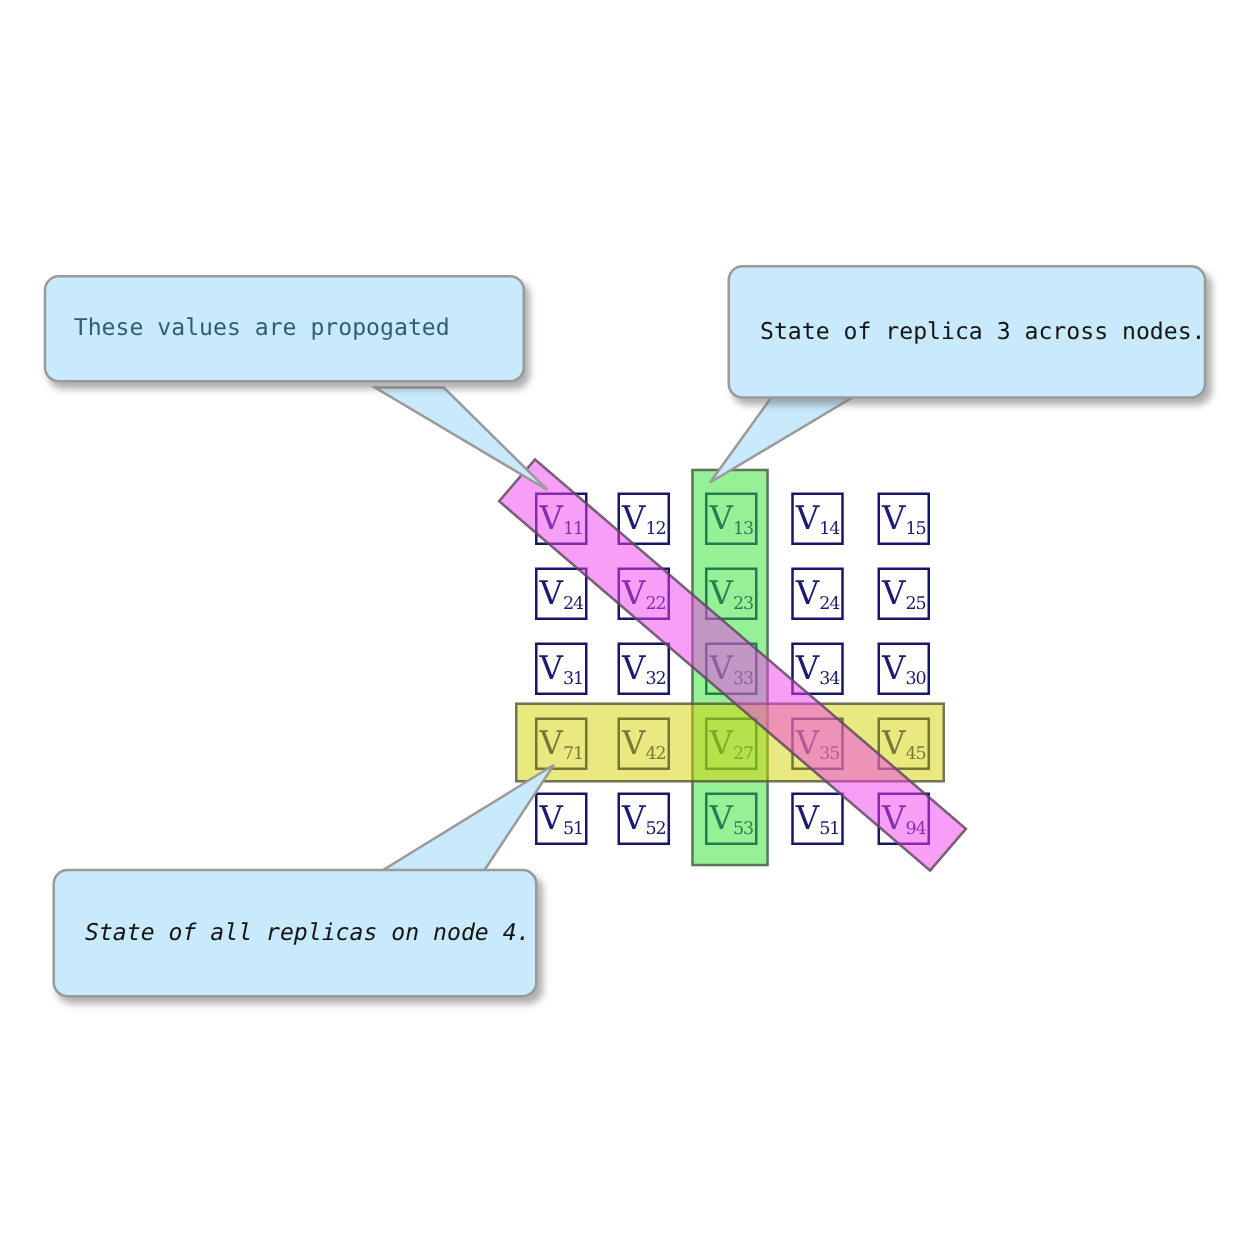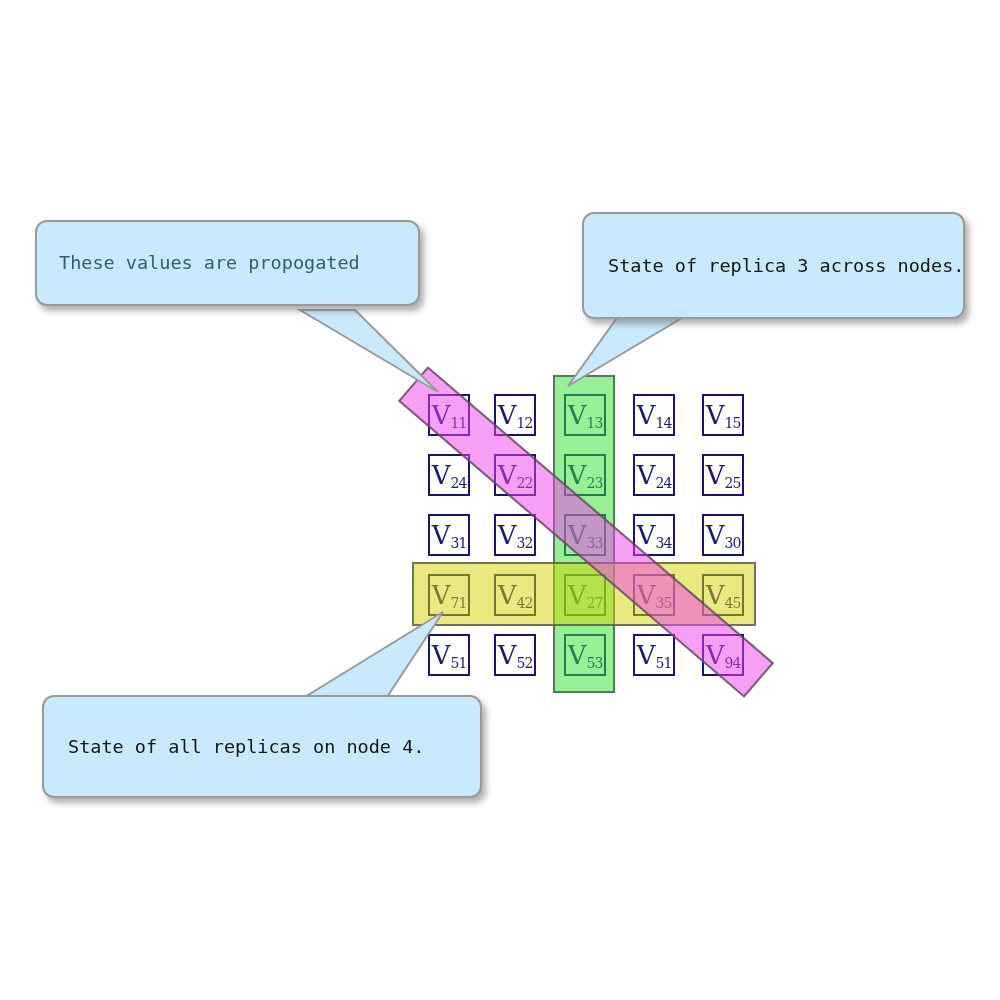--- a/index.html
+++ b/index.html
@@ -35,21 +35,21 @@
     background:#c9eafc; border:2px solid #9a9a9a; border-radius:12px;
     box-shadow:4px 5px 6px rgba(110,110,110,0.55);
     display:flex; flex-direction:column; justify-content:center;
     padding:0 16px 0 24px;
   }
   .callout .line { font-size:18.5px; line-height:26px; white-space:nowrap; }
   #callout-gossip  { left:35px;  top:220px; width:385px; height:86px;padding-left:22px; }
   #callout-gossip .line { color:#2e5f74; }
   #callout-replica { left:582px; top:212px; width:383px; height:107px; }
   #callout-replica .line { color:#141414; }
-  #callout-node    { left:42px;  top:695px; width:440px; height:103px; }
+  #callout-node    { left:42px;  top:695px; width:388px; height:103px;font-style:italic; }
   #callout-node .line { color:#141414; }
 </style>
 </head>
 <body>
 
 <div id="canvas">
 
   <div id="matrix-layer">
       <div class="cell" style="left: 428px; top: 394px;">
         <span class="v">V</span>

